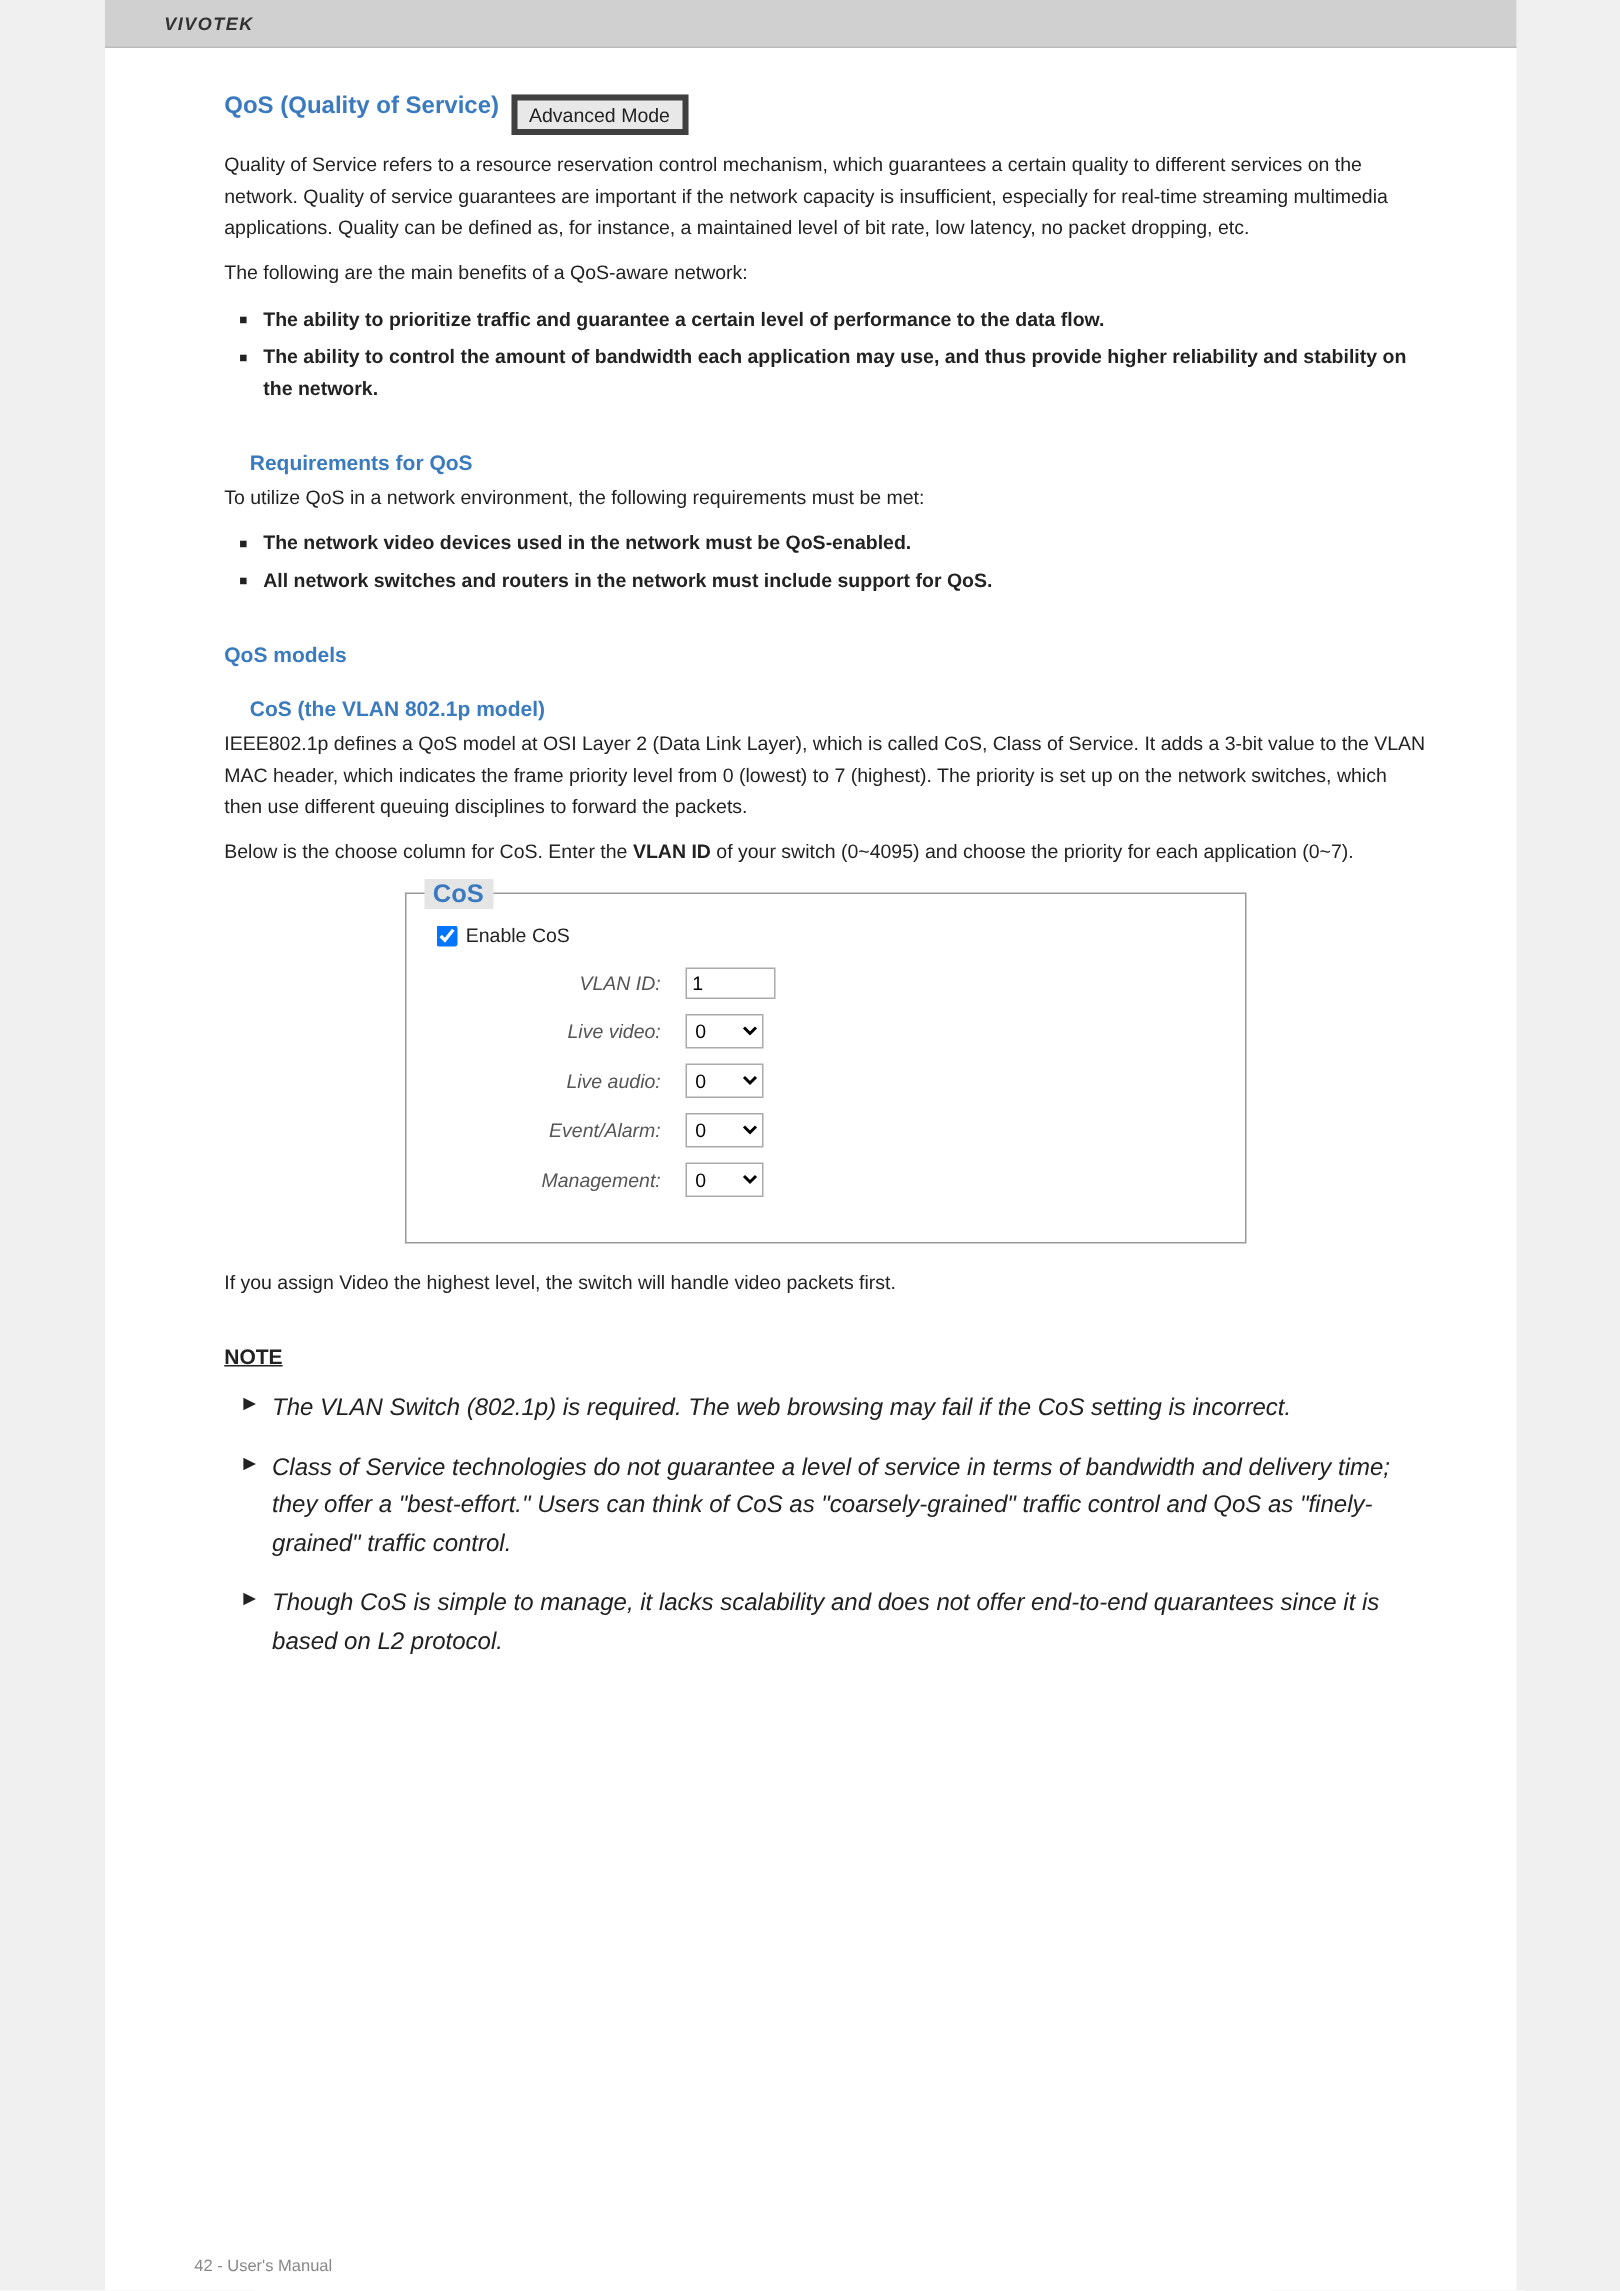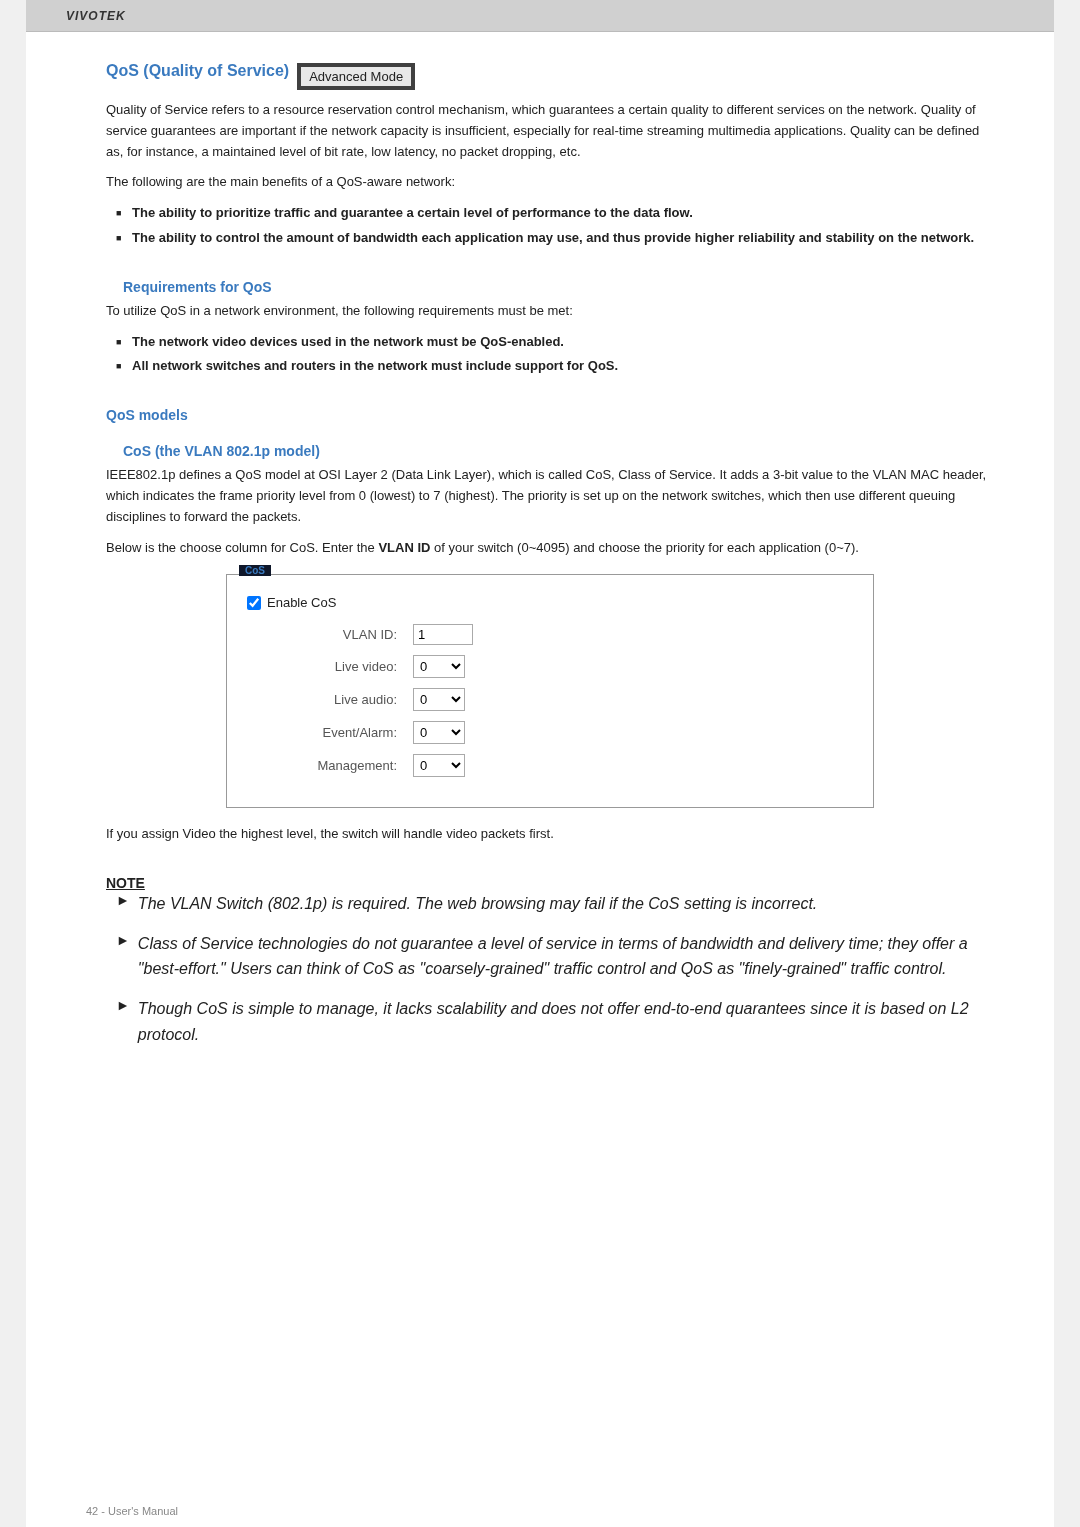--- a/index.html
+++ b/index.html
@@ -3,21 +3,21 @@
   <meta charset="utf-8">
   <style>
     * { box-sizing: border-box; margin: 0; padding: 0; }
     body {
       background: #f0f0f0;
       font-family: Arial, sans-serif;
       font-size: 13px;
       color: #222;
     }
     .page {
-      width: 1028px;
+      width: 941px;
       min-height: 1527px;
       background: #fff;
       margin: 0 auto;
       display: flex;
       flex-direction: column;
     }
     .header {
       background: #d0d0d0;
       padding: 8px 40px;
       border-bottom: 1px solid #bbb;
@@ -84,23 +84,23 @@
     .cos-box {
       border: 1px solid #999;
       margin: 16px 120px;
       padding: 14px 20px 20px 20px;
       position: relative;
     }
     .cos-box-legend {
       position: absolute;
       top: -10px;
       left: 12px;
-      background: #0f172a;
+      background: #e5e5e5;
       padding: 0 6px;
-      font-size: 10px;
+      font-size: 17px;
       color: #3a7abf;
       font-weight: bold;
     }
     .cos-enable-row {
       display: flex;
       align-items: center;
       margin-bottom: 14px;
       margin-top: 6px;
     }
     .cos-enable-row input[type="checkbox"] {
@@ -113,20 +113,21 @@
       align-items: center;
       margin-bottom: 10px;
       padding-left: 30px;
     }
     .cos-field-label {
       width: 120px;
       text-align: right;
       margin-right: 16px;
       font-size: 13px;
       color: #555;
+      font-style: italic;
     }
     .cos-field-input {
       width: 60px;
       border: 1px solid #aaa;
       padding: 2px 4px;
       font-size: 13px;
     }
     .cos-field-select {
       width: 52px;
       border: 1px solid #aaa;
@@ -134,20 +135,21 @@
       font-size: 13px;
       background: #fff;
     }
     .note-section {
       margin-top: 30px;
     }
     .note-title {
       font-size: 14px;
       font-weight: bold;
       text-decoration: underline;
+      margin-bottom: 14px;
     }
     .note-item {
       display: flex;
       align-items: flex-start;
       margin-bottom: 14px;
       padding-left: 10px;
     }
     .note-arrow {
       color: #222;
       font-size: 14px;

